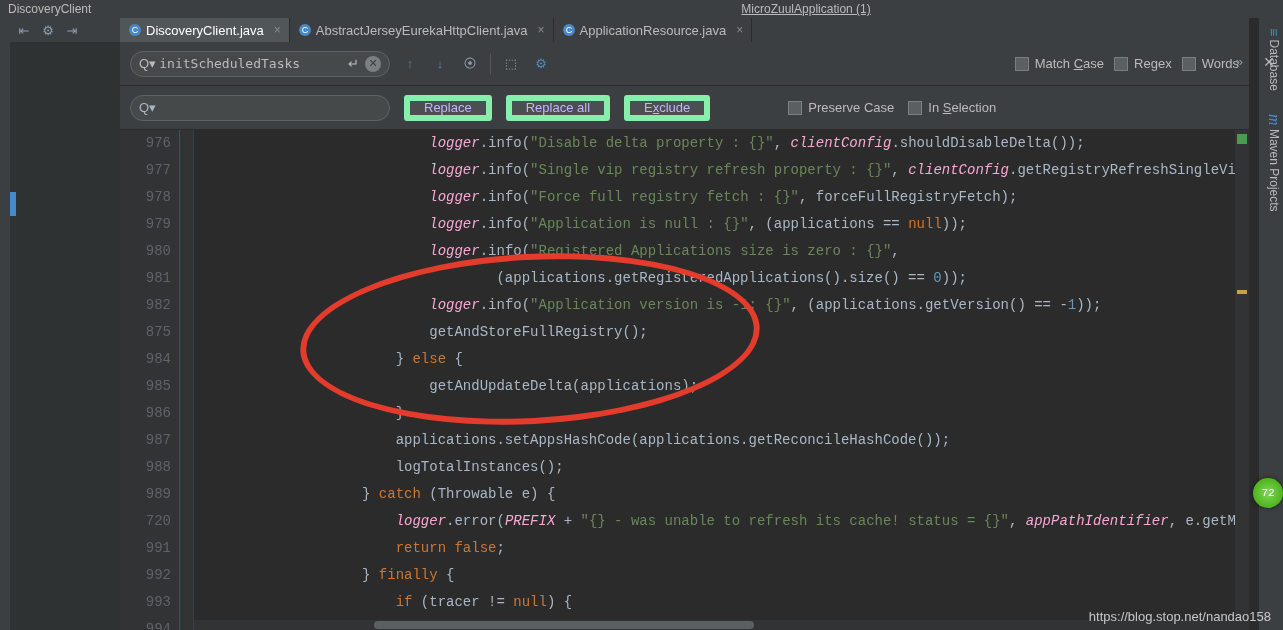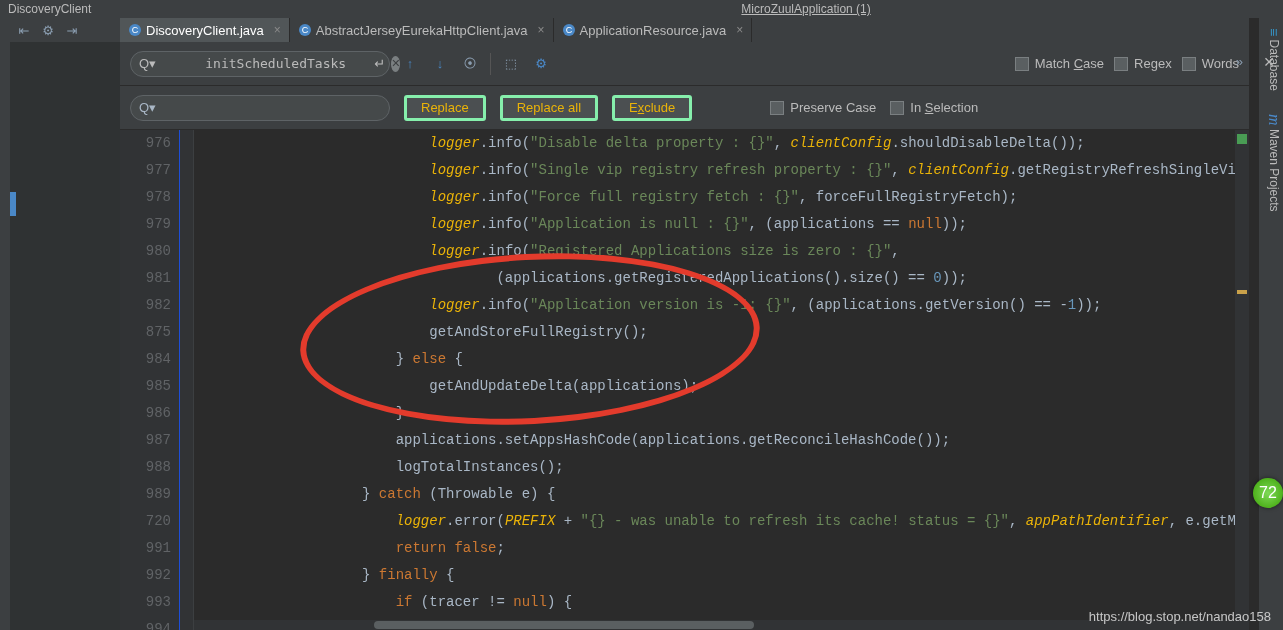--- a/index.html
+++ b/index.html
@@ -114,21 +114,20 @@
   color: #bbbbbb;
 }
 .search-field input {
   background: transparent;
   border: none;
   color: #bbbbbb;
   font-family: "Consolas", monospace;
   font-size: 13px;
   outline: none;
   flex: 1;
-  margin-left: 46px;
 }
 .icon-btn { width: 20px; height: 20px; display: flex; align-items: center; justify-content: center; color: #8a9db0; }
 .checkbox-group { display: flex; align-items: center; gap: 6px; color: #bbbbbb; }
 .checkbox-group .cb { width: 14px; height: 14px; background: #5a5f61; border: 1px solid #7a7f81; }
 .replace-bar {
   position: absolute;
   left: 120px;
   top: 86px;
   right: 34px;
   height: 44px;
@@ -144,27 +143,27 @@
   border: 1px solid #5e6366;
   border-radius: 14px;
   height: 26px;
   width: 260px;
   display: flex;
   align-items: center;
   padding: 0 8px;
 }
 .btn {
   background: #4b4f51;
-  border: 3px solid #86efac;
+  border: 6px solid #86efac;
   border-radius: 3px;
   height: 26px;
   padding: 0 14px;
   display: flex;
   align-items: center;
-  color: #eab308;
+  color: #c4b5fd;
   font-size: 13px;
 }
 .editor {
   position: absolute;
   left: 120px;
   top: 130px;
   right: 34px;
   bottom: 0;
   background: #2b2b2b;
   font-family: "Consolas", "Courier New", monospace;
@@ -199,21 +198,21 @@
   top: 0;
   right: 14px;
   bottom: 0;
   white-space: pre;
   color: #a9b7c6;
   overflow: hidden;
 }
 .code .line { height: 27px; padding-left: 0; }
 .kw { color: #cc7832; }
 .str { color: #6a8759; }
-.field { color: #eab308; font-style: italic; }
+.field { color: #f9a8d4; font-style: italic; }
 .num { color: #6897bb; }
 .ident { color: #a9b7c6; }
 .err-strip {
   position: absolute;
   right: 0;
   top: 0;
   bottom: 0;
   width: 14px;
   background: #313335;
 }
@@ -260,23 +259,24 @@
   font-family: Arial, sans-serif;
 }
 .badge-72 {
   position: absolute;
   right: 0;
   top: 478px;
   width: 30px; height: 30px;
   background: radial-gradient(#7ed957, #3aa103);
   border-radius: 50%;
   color: #fff;
-  font-size: 16px;
+  font-size: 11px;
   display: flex; align-items: center; justify-content: center;
   box-shadow: 0 0 4px rgba(0,0,0,.5);
+  font-family: Liberation Mono, monospace;
 }
 .more-icons { position: absolute; right: 40px; top: 54px; display: flex; align-items: center; gap: 10px; color: #8a9db0; }
 .close-x { position: absolute; right: 8px; top: 54px; color: #bbbbbb; font-size: 14px; }
 .divider-v { width: 1px; height: 22px; background: #555; }
 .underline { text-decoration: underline; }
 .db-icon { color: #3592c4; font-size: 14px; }
 .mvn-m { color: #4a88c7; font-style: italic; font-family: serif; font-size: 16px; }
 </style>
 </head>
 <body>

